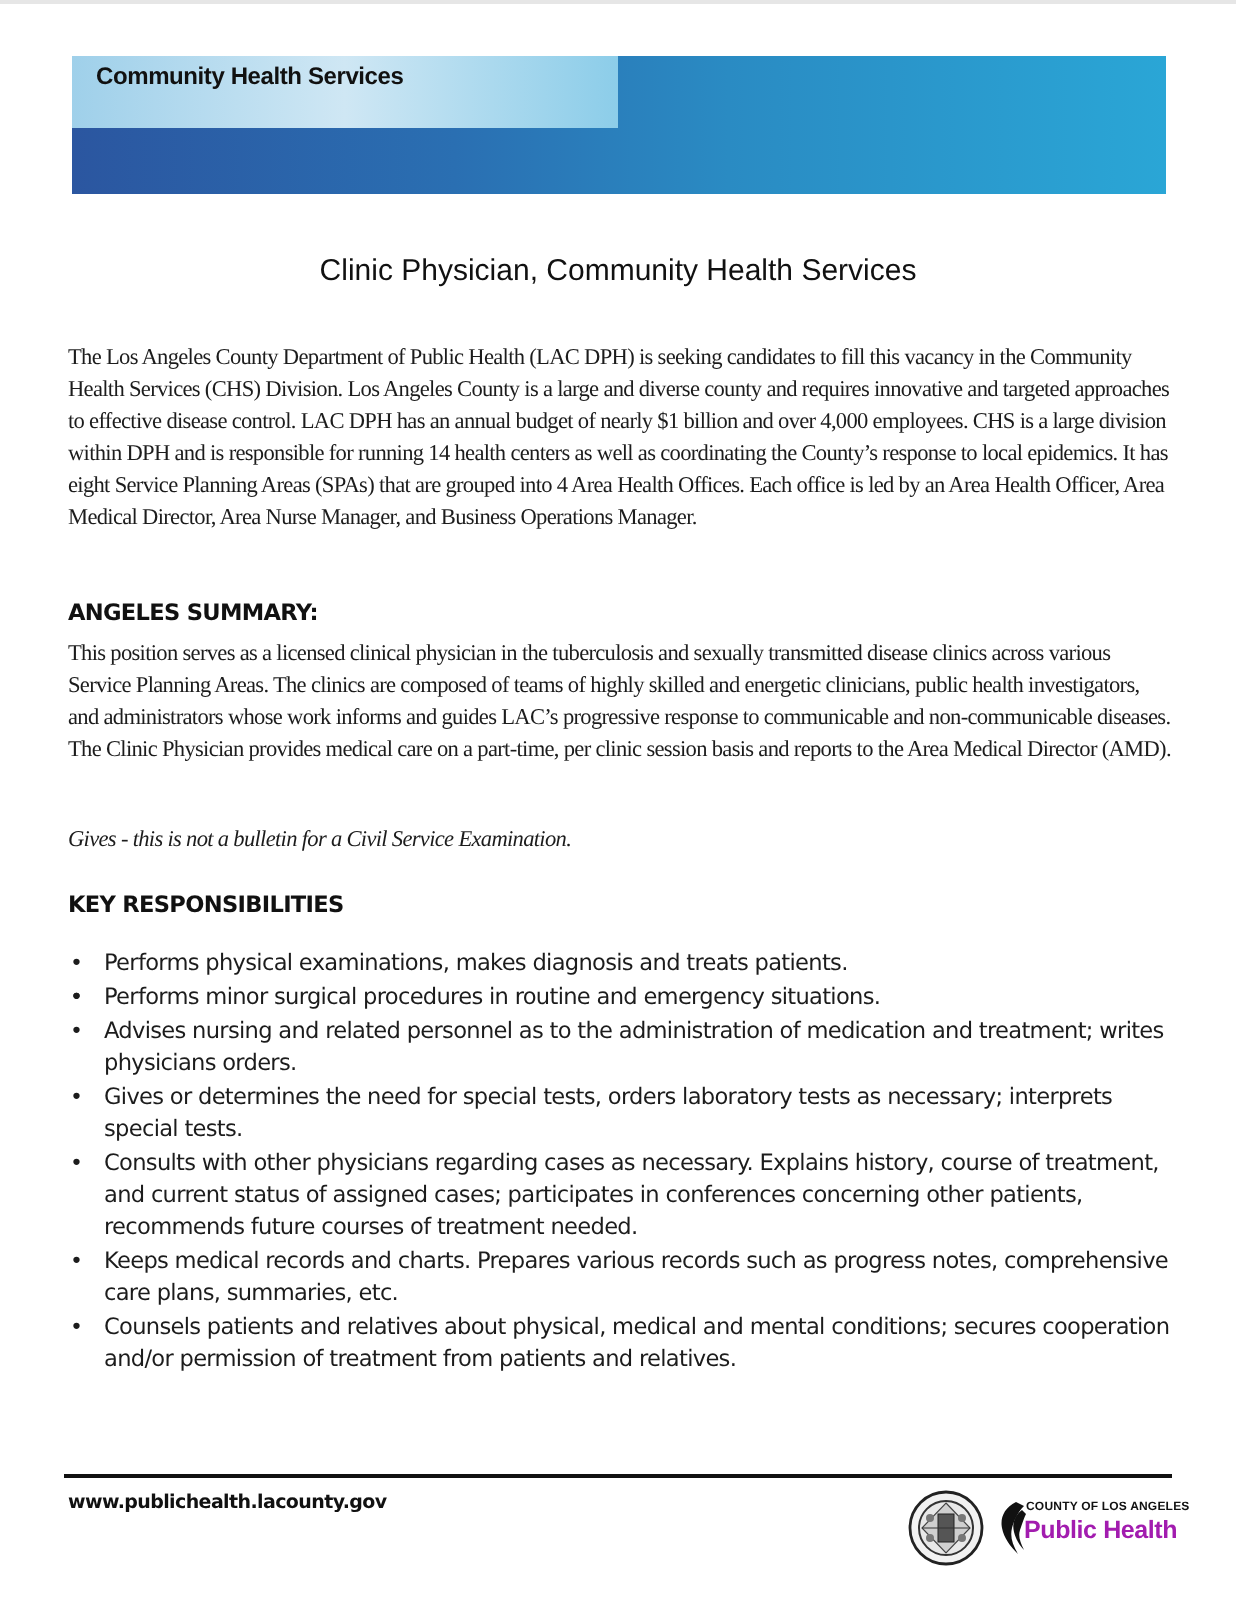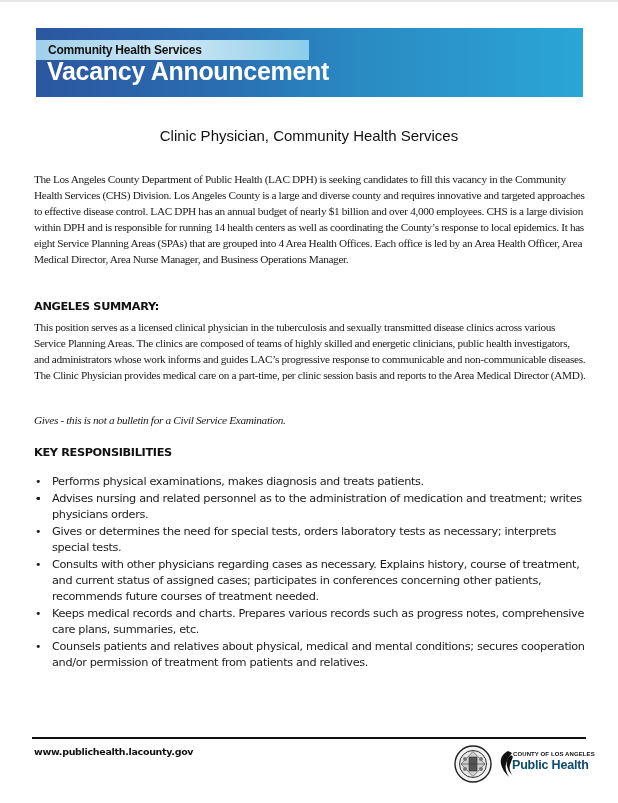--- a/index.html
+++ b/index.html
@@ -2,21 +2,21 @@
 <html><head>
 <meta charset="utf-8">
 <style>
   * { box-sizing: border-box; margin: 0; padding: 0; }
   html, body { width: 618px; height: 803px; background: #ffffff; overflow: hidden; }
   body { position: relative; font-family: "Liberation Sans", sans-serif; color: #1a1a1a; }
   .topline { position: absolute; left: 0; top: 0; width: 618px; height: 2px; background: #e6e6e6; }
 
   .banner { position: absolute; left: 36px; top: 28px; width: 547px; height: 69px;
             background: linear-gradient(90deg, #2b56a0 0%, #2a6fb2 35%, #2a8bc3 60%, #2aa6d6 100%); }
-  .banner .strip { position: absolute; left: 0; top: 12px; width: 273px; height: 20px;
+  .banner .strip { position: absolute; left: 0; top: 0; width: 273px; height: 36px;
             background: linear-gradient(90deg, #9fd0ea 0%, #cfe7f4 50%, #8ccde9 100%); }
   .banner .strip span { position: absolute; left: 12px; top: 3px; font-size: 12px; font-weight: bold;
             color: #111; letter-spacing: -0.2px; font-family: "Liberation Sans", sans-serif; }
   .banner .title { position: absolute; left: 11px; top: 29px; font-size: 25px; font-weight: bold;
             color: #ffffff; letter-spacing: -0.3px; font-family: "Liberation Sans", sans-serif; }
 
   .doc-title { position: absolute; left: 0; top: 127px; width: 618px; text-align: center;
             font-size: 15px; font-weight: normal; color: #111; font-family: "Liberation Sans", sans-serif; }
 
   .para { position: absolute; left: 34px; width: 552px; font-size: 11.3px; line-height: 16px;
@@ -36,50 +36,49 @@
   .resp-list li .bullet { position: absolute; left: 1px; top: 0; font-size: 11px; }
 
   .footer-rule { position: absolute; left: 32px; top: 737px; width: 554px; height: 1.5px; background: #111; }
   .footer-text { position: absolute; left: 34px; top: 746px; font-size: 9.5px; font-weight: bold;
             line-height: 12px; color: #111; font-family: "DejaVu Sans", sans-serif; letter-spacing: -0.3px; }
   .seal { position: absolute; left: 454px; top: 745px; width: 38px; height: 38px; }
   .ph-logo { position: absolute; left: 499px; top: 750px; width: 90px; height: 28px; }
   .ph-logo .county { position: absolute; left: 14px; top: 1px; font-size: 6px; font-weight: bold;
             color: #111; letter-spacing: 0.1px; font-family: "Liberation Sans", sans-serif; white-space: nowrap; }
   .ph-logo .ph { position: absolute; left: 13px; top: 8px; font-size: 12.5px; font-weight: bold;
-            color: #0c4a6e; font-family: "Liberation Sans", sans-serif; white-space: nowrap; letter-spacing: -0.2px; }
+            color: #a21caf; font-family: "Liberation Sans", sans-serif; white-space: nowrap; letter-spacing: -0.2px; }
   .ph-logo svg { position: absolute; left: 0; top: 0; }
 </style>
 </head>
 <body>
 
 <div class="topline"></div>
 
 <div class="banner">
   <div class="strip">
     <span>Community Health Services</span>
   </div>
-  <div class="title">Vacancy Announcement</div>
 </div>
 
 <div class="doc-title">Clinic Physician, Community Health Services</div>
 
 <p class="para intro">The Los Angeles County Department of Public Health (LAC DPH) is seeking candidates to fill this vacancy in the Community Health Services (CHS) Division.  Los Angeles County is a large and diverse county and requires innovative and targeted approaches to effective disease control.  LAC DPH has an annual budget of nearly $1 billion and over 4,000 employees.  CHS is a large division within DPH and is responsible for running 14 health centers as well as coordinating the County’s response to local epidemics. It has eight Service Planning Areas (SPAs) that are grouped into 4 Area Health Offices. Each office is led by an Area Health Officer, Area Medical Director, Area Nurse Manager, and Business Operations Manager.</p>
 
 <div class="sec-head h-summary">ANGELES SUMMARY:</div>
 <p class="para summary">This position serves as a licensed clinical physician in the tuberculosis and sexually transmitted disease clinics across various Service Planning Areas. The clinics are composed of teams of highly skilled and energetic clinicians, public health investigators, and administrators whose work informs and guides LAC’s progressive response to communicable and non-communicable diseases. The Clinic Physician provides medical care on a part-time, per clinic session basis and reports to the Area Medical Director (AMD).</p>
 
 <p class="para note">Gives - this is not a bulletin for a Civil Service Examination.</p>
 
 <div class="sec-head h-resp">KEY RESPONSIBILITIES</div>
 
 <ul class="resp-list">
   <li><span class="bullet">•</span><span>Performs physical examinations, makes diagnosis and treats patients.</span></li>
   <li><span class="bullet">•</span></li>
-  <li><span class="bullet">•</span></li>
+  <li><span class="bullet">•</span><span>Performs minor surgical procedures in routine and emergency situations.</span></li>
   <li><span class="bullet">•</span><span>Advises nursing and related personnel as to the administration of medication and treatment; writes physicians orders.</span></li>
   <li><span class="bullet">•</span><span>Gives or determines the need for special tests, orders laboratory tests as necessary; interprets special tests.</span></li>
   <li><span class="bullet">•</span><span>Consults with other physicians regarding cases as necessary. Explains history, course of treatment, and current status of assigned cases; participates in conferences concerning other patients, recommends future courses of treatment needed.</span></li>
   <li><span class="bullet">•</span><span>Keeps medical records and charts. Prepares various records such as progress notes, comprehensive care plans, summaries, etc.</span></li>
   <li><span class="bullet">•</span><span>Counsels patients and relatives about physical, medical and mental conditions; secures cooperation and/or permission of treatment from patients and relatives.</span></li>
 </ul>
 
 <div class="footer-rule"></div>
 <div class="footer-text">
   <div>www.publichealth.lacounty.gov</div>

